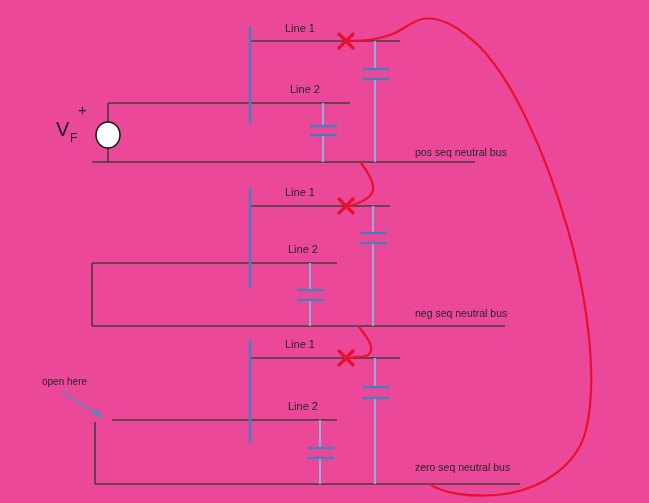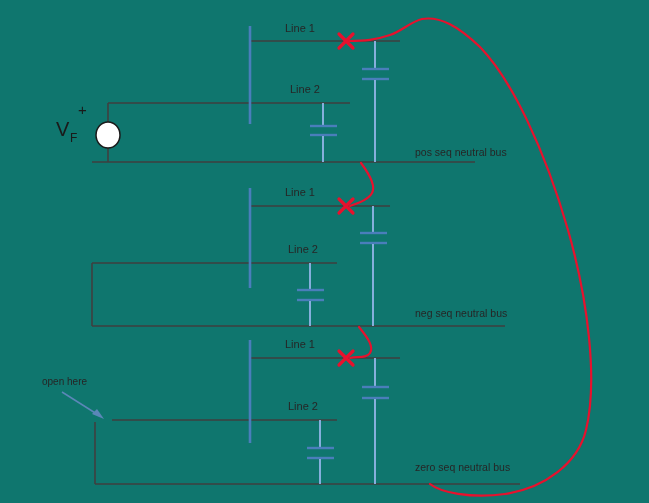--- a/index.html
+++ b/index.html
@@ -4,21 +4,21 @@
 <style>
   html, body {
     margin: 0;
     padding: 0;
     background: #ffffff;
   }
   #canvas {
     position: relative;
     width: 649px;
     height: 503px;
-    background: #0f766e;
+    background: #ec4899;
     font-family: "Liberation Sans", sans-serif;
     overflow: hidden;
   }
   svg.diagram {
     position: absolute;
     top: 0; left: 0;
     width: 649px;
     height: 503px;
   }
   .wire {

